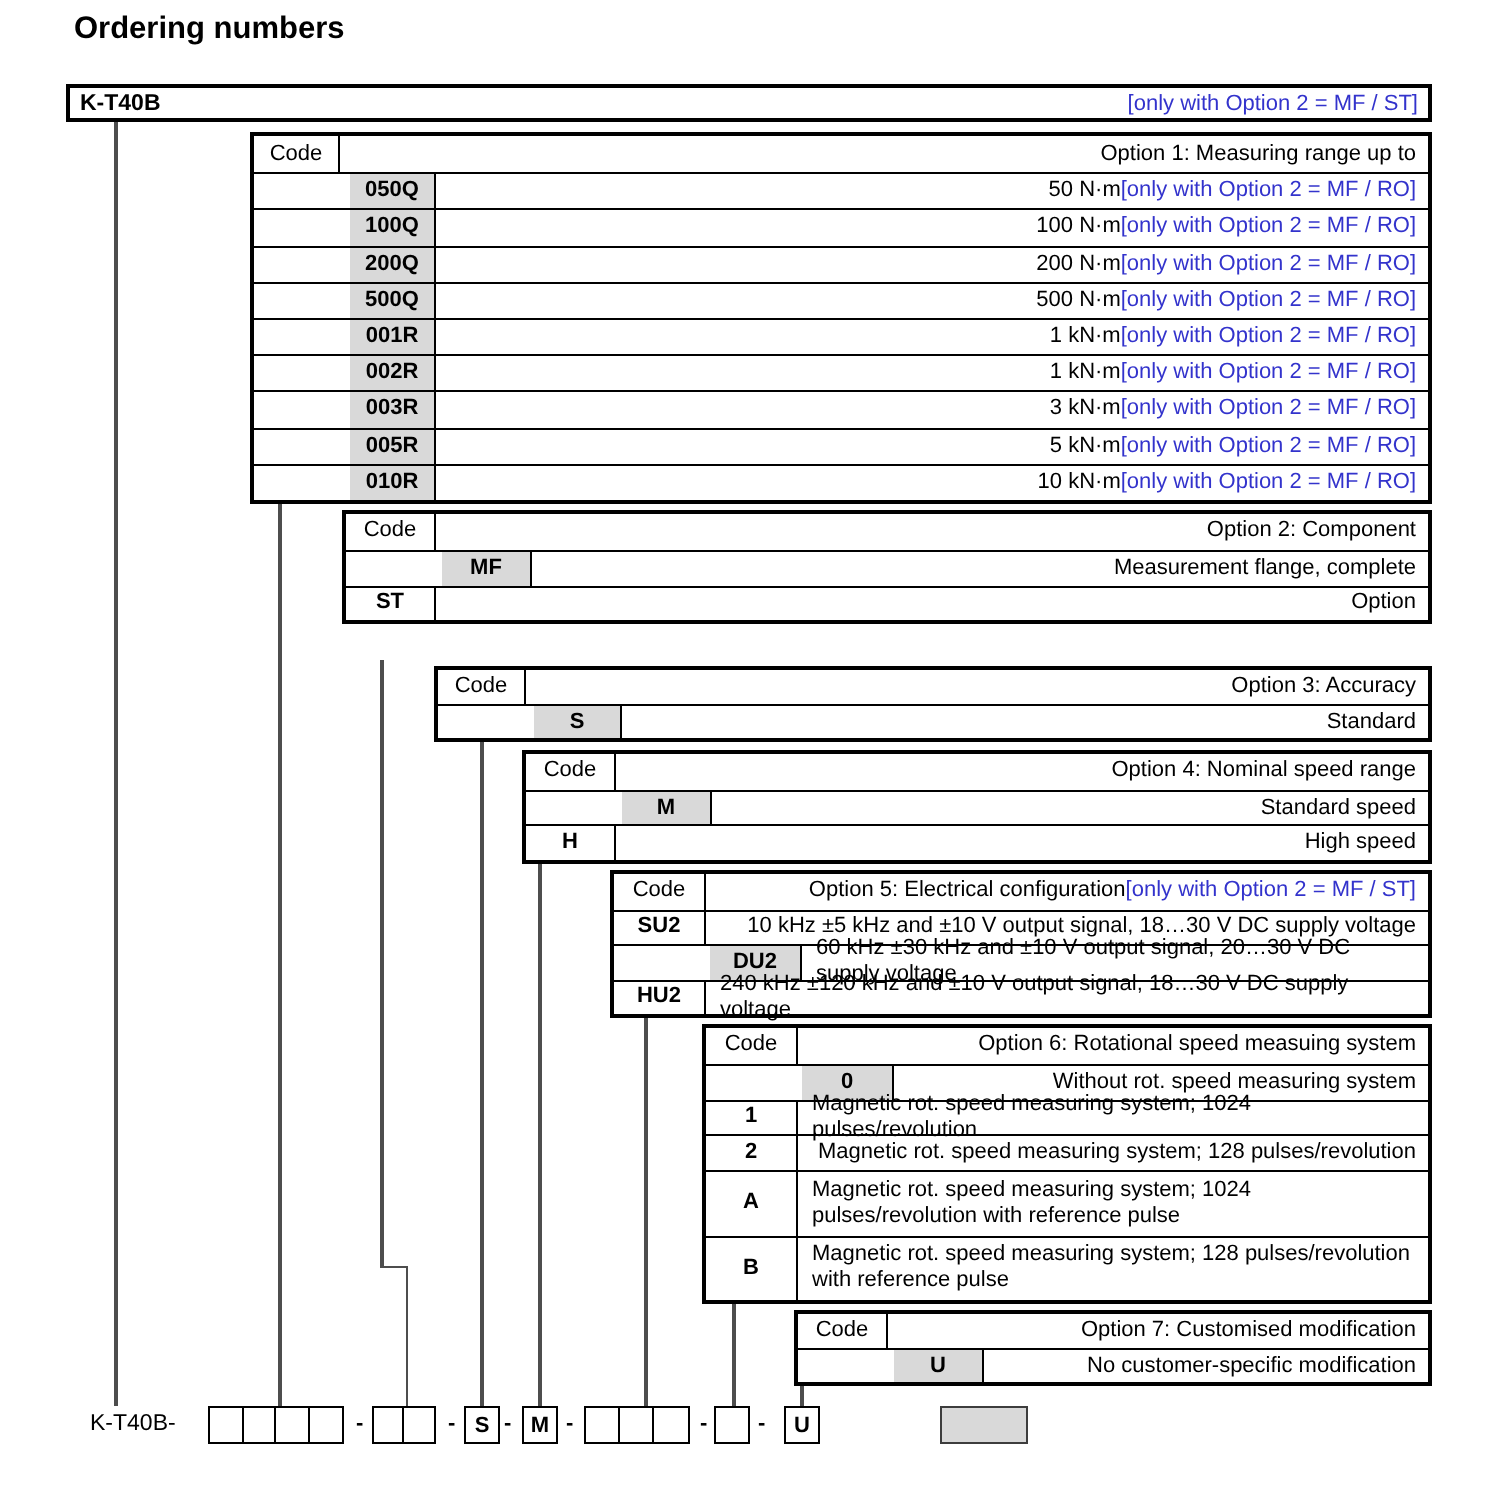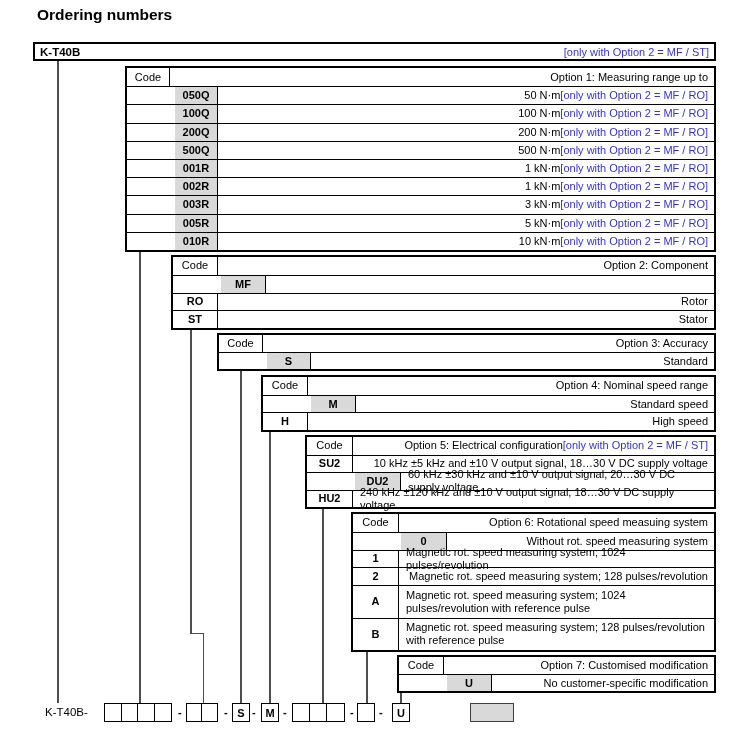--- a/index.html
+++ b/index.html
@@ -124,31 +124,28 @@
     </div>
     <div class="opt" style="left: 171px; top: 255px; width: 545px; --rh: 17.75px; --cw: 45px;">
       <div class="row">
         <div class="cell code hdrcode">Code</div>
         <div class="cell desc">
           <span>Option 2: Component</span>
         </div>
       </div>
       <div class="row">
         <div class="cell code pref">MF</div>
-      </div>
-      <div class="row">
-        <div class="cell code">RO</div>
-        <div class="cell desc">
-          <span>Rotor</span>
+        <div class="cell desc">
+          <span>Measurement flange, complete</span>
         </div>
       </div>
       <div class="row">
         <div class="cell code">ST</div>
         <div class="cell desc">
-          <span>Stator</span>
+          <span>Option</span>
         </div>
       </div>
     </div>
     <div class="opt" style="left: 217px; top: 333px; width: 499px; --rh: 17px; --cw: 44px;">
       <div class="row">
         <div class="cell code hdrcode">Code</div>
         <div class="cell desc">
           <span>Option 3: Accuracy</span>
         </div>
       </div>

